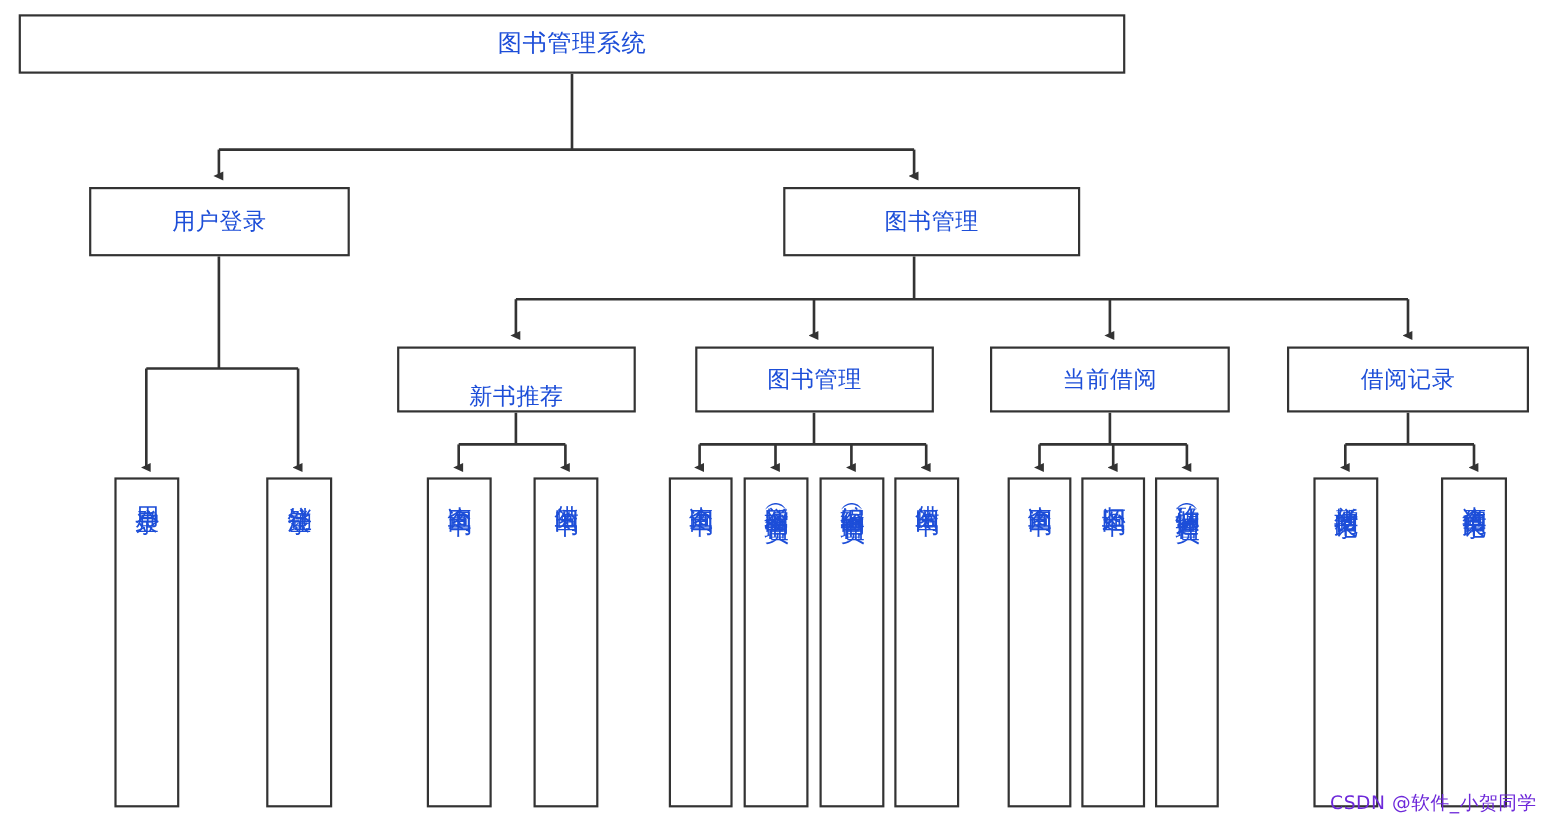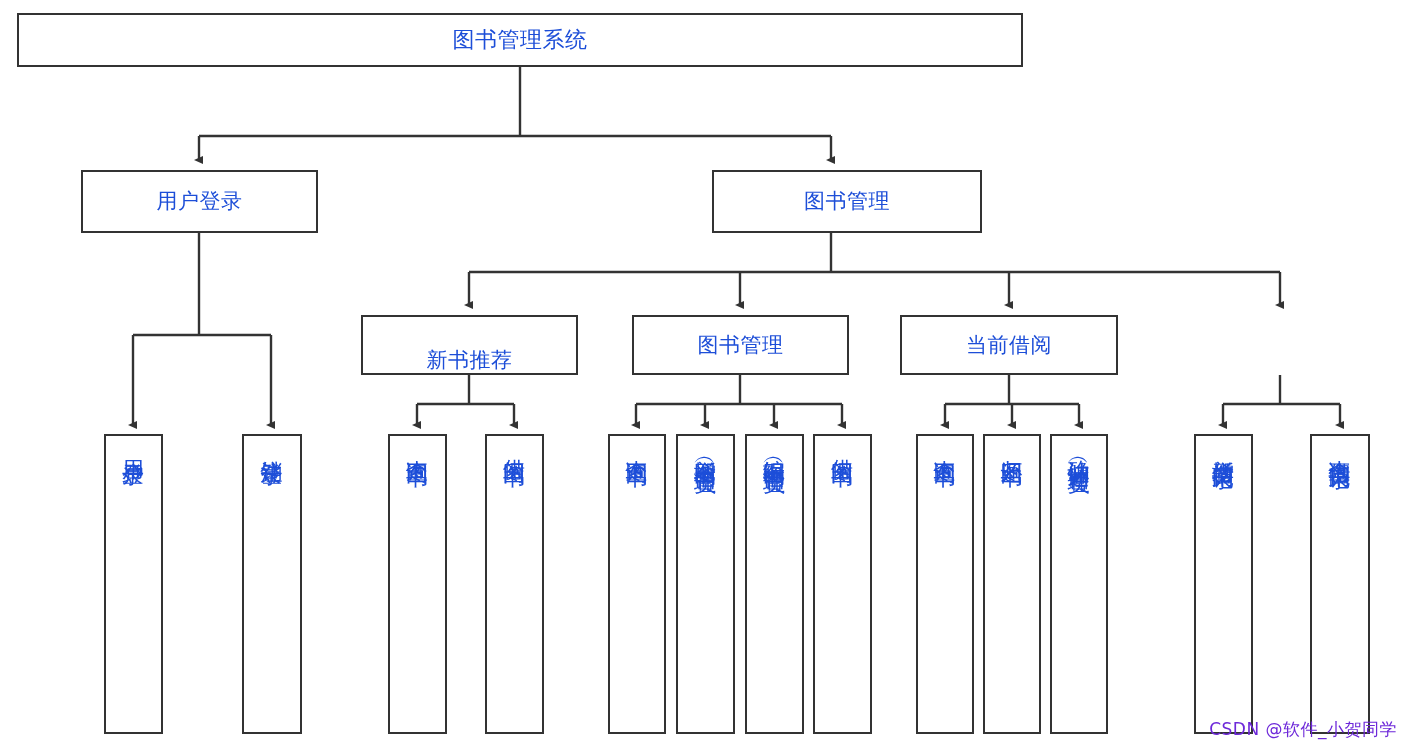--- a/index.html
+++ b/index.html
@@ -141,20 +141,23 @@
 
   <div class="node horiz" style="left:361px; top:315px; width:217px; height:60px;align-items:flex-end;">
     <span class="node-label">新书推荐</span>
   </div>
   <div class="node horiz" style="left:632px; top:315px; width:217px; height:60px;">
     <span class="node-label">图书管理</span>
   </div>
   <div class="node horiz" style="left:900px; top:315px; width:218px; height:60px;">
     <span class="node-label">当前借阅</span>
   </div>
+  <div class="node horiz" style="left:1170px; top:315px; width:220px; height:60px;">
+    <span class="node-label">借阅记录</span>
+  </div>
 
   <div class="node vert" style="left:104px; top:434px; width:59px; height:300px;">
     <span class="node-label">用户登录</span>
   </div>
   <div class="node vert" style="left:242px; top:434px; width:60px; height:300px;">
     <span class="node-label">注销登录</span>
   </div>
 
   <div class="node vert" style="left:388px; top:434px; width:59px; height:300px;">
     <span class="node-label">查询图书</span>

